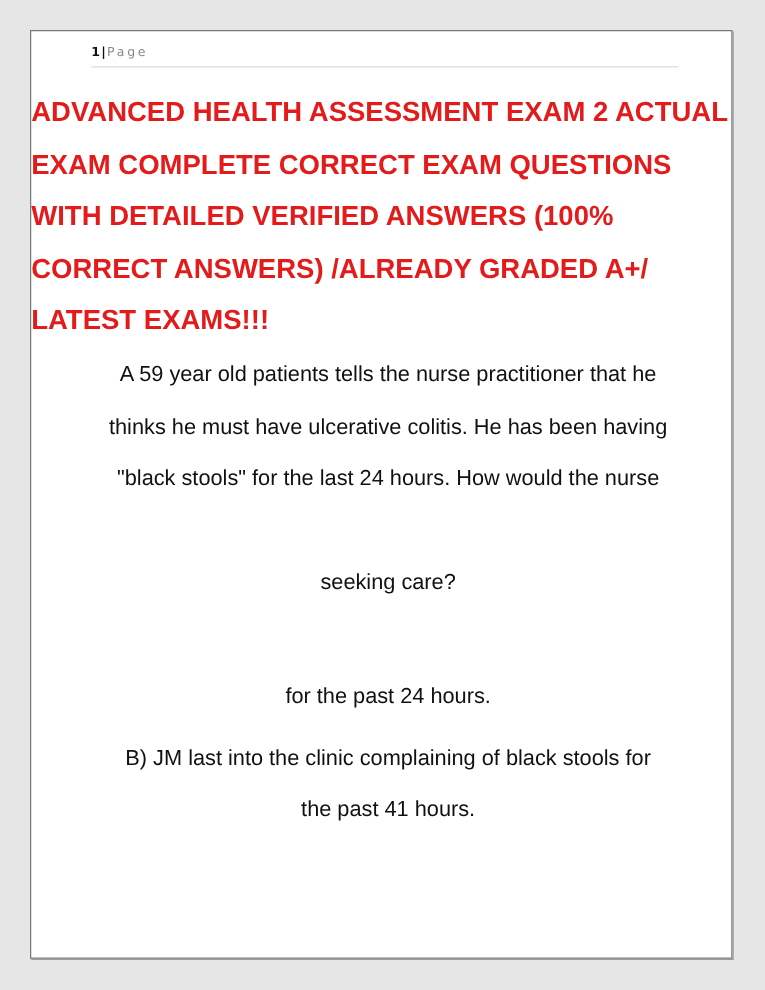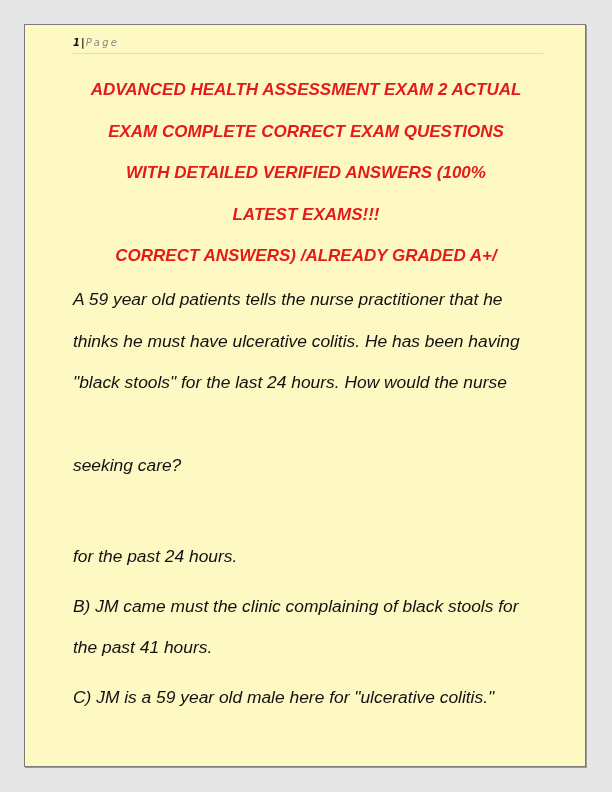--- a/index.html
+++ b/index.html
@@ -9,88 +9,84 @@
       position: relative;
       overflow: hidden;
       font-family: "Liberation Sans", sans-serif;
     }
     .page {
       position: absolute;
       left: 24px; top: 24px;
       width: 562px; height: 743px;
       border: 1px solid #7a7a7a;
       box-shadow: 1px 1px 0 #9a9a9a;
-      background: #fef9c3;
+      background: #ffffff;
       box-sizing: border-box;
-      font-style: italic;
     }
     .header {
       position: absolute;
       left: 48px; top: 12px;
       width: 470px;
       height: 16px;
       border-bottom: 1px solid #dcdcdc;
       font-family: "DejaVu Sans", sans-serif;
       font-size: 10px;
       line-height: 12px;
     }
     .header .num { font-weight: bold; color: #111; }
     .header .bar { font-weight: bold; color: #111; margin: 0 1px; }
     .header .lbl { color: #8a8a8a; letter-spacing: 2.2px; }
     .title {
       position: absolute;
       left: 0; top: 44px;
       width: 562px;
-      text-align: center;
+      text-align: left;
       color: #e31b1b;
       font-weight: bold;
-      font-size: 17px;
+      font-size: 22px;
       line-height: 41.5px;
     }
     .title div { white-space: nowrap; }
     .body {
       position: absolute;
       left: 48px; top: 254px;
       width: 475px;
       color: #111;
       font-size: 17.4px;
       line-height: 41.5px;
     }
-    .body p { margin: 0 0 8px 0; }
+    .body p { margin: 0 0 8px 0; text-align: center; }
     .body .line { white-space: nowrap; }
   </style>
 </head>
 <body>
 
 <div class="page">
   <div class="header">
     <span class="num">1</span><span class="bar">|</span><span class="lbl">Page</span>
   </div>
 
   <div class="title">
     <div>ADVANCED HEALTH ASSESSMENT EXAM 2 ACTUAL</div>
     <div>EXAM COMPLETE CORRECT EXAM QUESTIONS</div>
     <div>WITH DETAILED VERIFIED ANSWERS (100%</div>
+    <div>CORRECT ANSWERS) /ALREADY GRADED A+/</div>
     <div>LATEST EXAMS!!!</div>
-    <div>CORRECT ANSWERS) /ALREADY GRADED A+/</div>
   </div>
 
   <div class="body">
     <p>
       <span class="line">A 59 year old patients tells the nurse practitioner that he</span><br>
       <span class="line">thinks he must have ulcerative colitis. He has been having</span><br>
       <span class="line">"black stools" for the last 24 hours. How would the nurse</span><br>
       <br>
       <span class="line">seeking care?</span>
     </p>
     <p>
       <br>
       <span class="line">for the past 24 hours.</span>
     </p>
     <p>
-      <span class="line">B) JM came must the clinic complaining of black stools for</span><br>
+      <span class="line">B) JM last into the clinic complaining of black stools for</span><br>
       <span class="line">the past 41 hours.</span>
-    </p>
-    <p>
-      <span class="line">C) JM is a 59 year old male here for "ulcerative colitis."</span>
     </p>
   </div>
 </div>
 
 </body></html>

